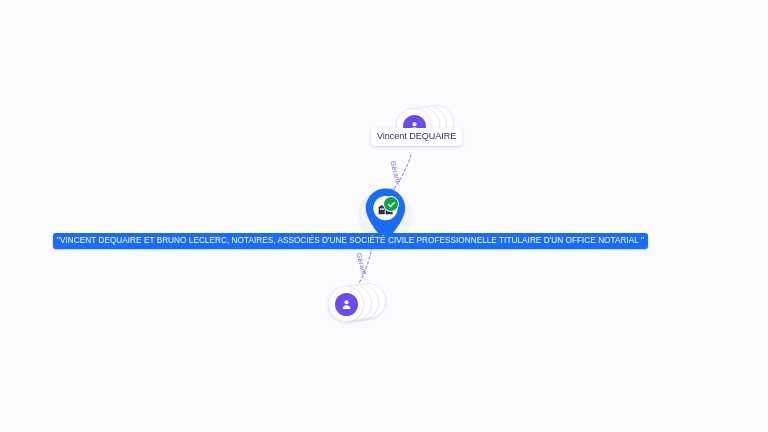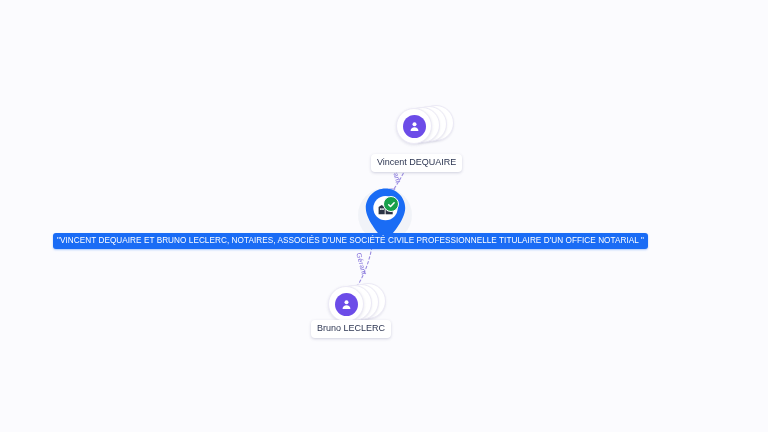--- a/index.html
+++ b/index.html
@@ -107,21 +107,21 @@
     background: #ffffff;
     border-radius: 4px;
     box-shadow: 0 1px 3px rgba(55,60,110,.22);
     color: #2d3652;
     font-size: 9px;
     line-height: 1;
     padding: 4px 6px 5px 6px;
     white-space: nowrap;
     font-family: "Liberation Sans", sans-serif;
   }
-  #chip-vincent { left: 371px; top: 154px; text-align: right; }
+  #chip-vincent { left: 371px; top: 128px; text-align: right; }
   #chip-bruno   { left: 311px; top: 320px; }
 
   
   #node-company {
     position: absolute;
     left: 355px;
     top: 185px;
     width: 60px;
     height: 62px;
   }
@@ -213,21 +213,20 @@
     <div class="stack-circle stack-1"></div>
     <div class="avatar-circle">
       <div class="avatar-inner">
         <svg width="13" height="13" viewBox="0 0 24 24" fill="#ffffff">
           <circle cx="12" cy="8" r="3.7"></circle>
           <path d="M4.8 20.2c0-4.1 3.2-6.6 7.2-6.6s7.2 2.5 7.2 6.6z"></path>
         </svg>
       </div>
     </div>
   </div>
-  <div class="name-chip" id="chip-bruno">Bruno LECLERC</div>
 
   <div id="node-company">
     <div class="pin-halo"></div>
     <svg class="pin-shape" width="45" height="56" viewBox="0 0 45 56">
       <path d="M22.5 1.6C11.6 1.6 2.8 10.3 2.8 21.1c0 12.7 16.2 29.9 18.3 32.1a1.9 1.9 0 0 0 2.8 0c2.1-2.2 18.3-19.4 18.3-32.1C42.2 10.3 33.4 1.6 22.5 1.6z" fill="#1a6cf5"></path>
       <circle cx="22.5" cy="21.1" r="12.2" fill="#ffffff"></circle>
       <g fill="#2b3445">
         <path d="M15.6 27.3h6.1v-7.2l-3-2.1-3.1 2.1z"></path>
         <path d="M22.6 27.3h7.1v-5.9h-7.1z"></path>
         <rect x="17.1" y="21.3" width="1.6" height="1.6" fill="#ffffff"></rect>

